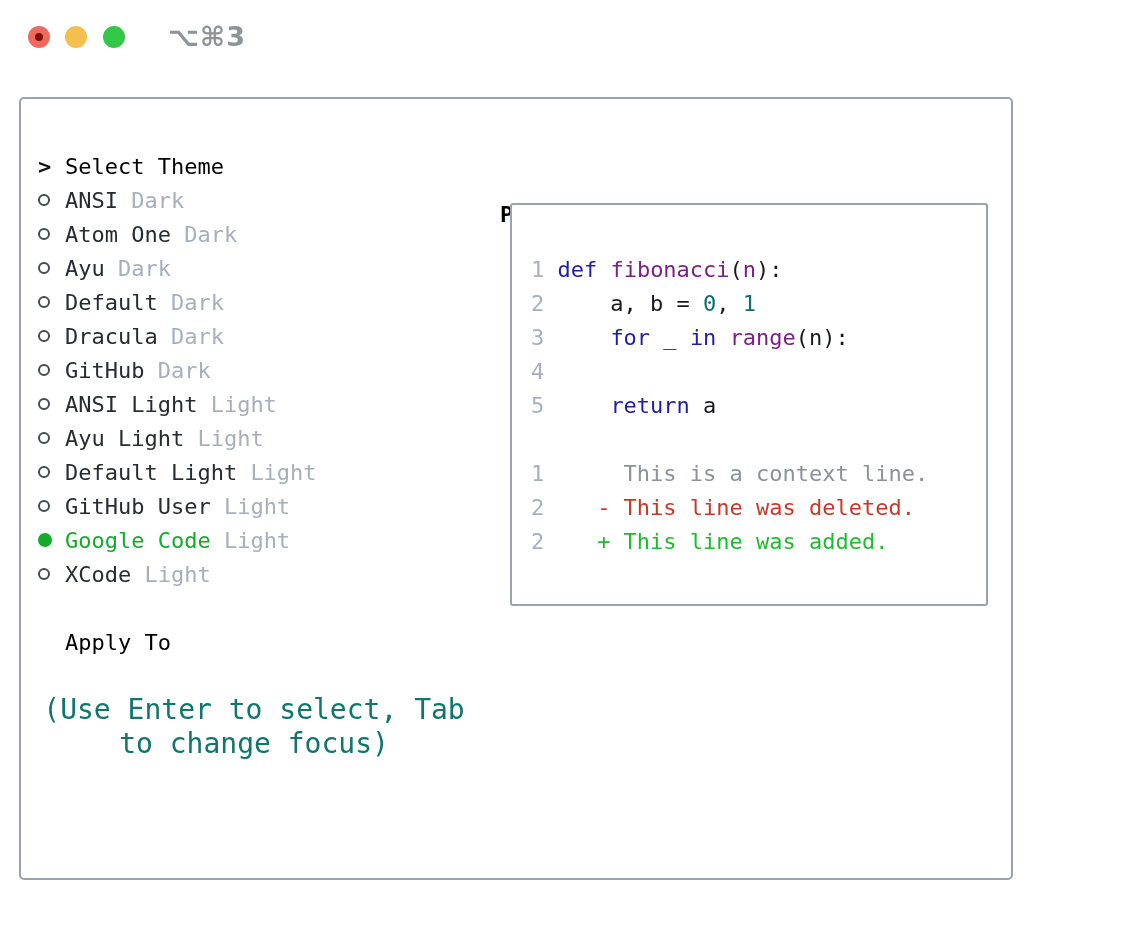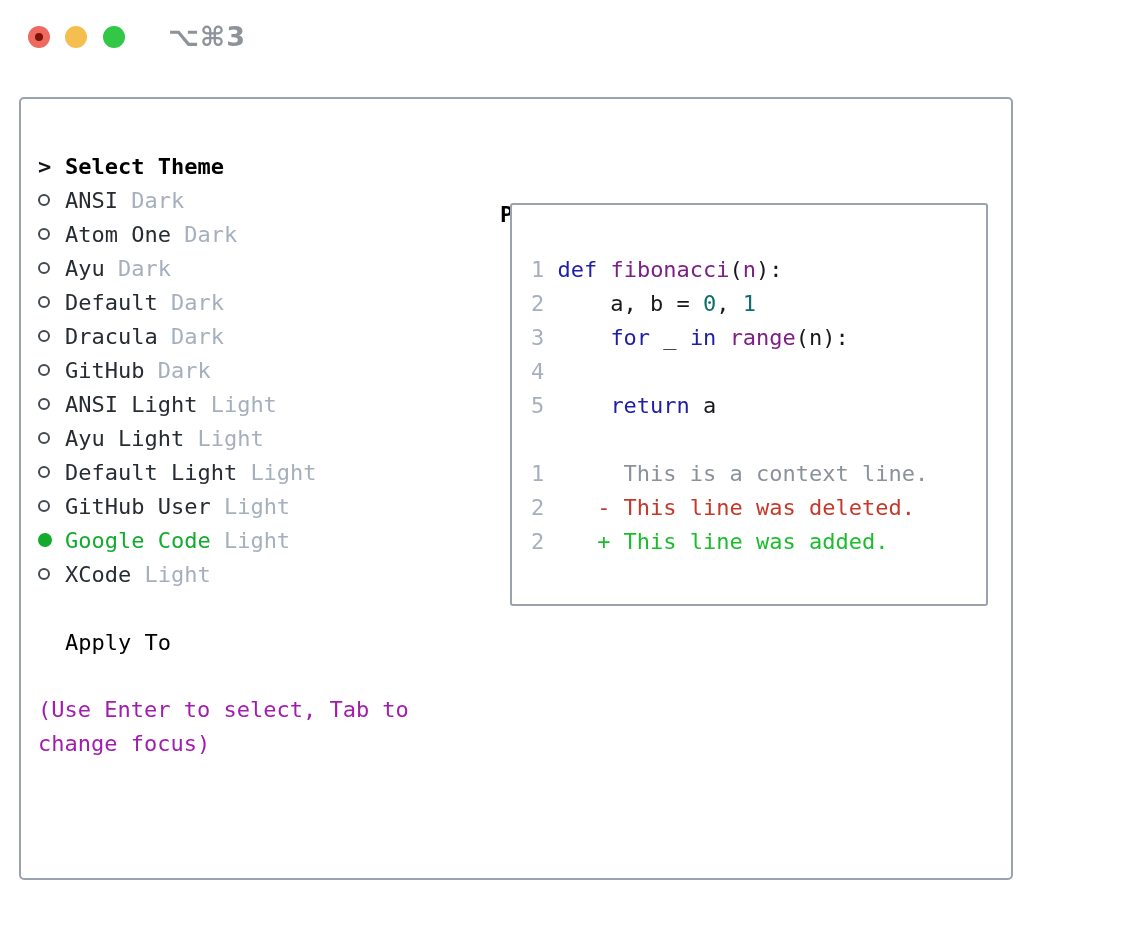--- a/index.html
+++ b/index.html
@@ -36,25 +36,26 @@
   
   .left-col { position:absolute; left:17px; top:50px; width:432px; }
   .row { display:flex; align-items:center; height:34px; white-space:pre;
          font-size:22px; color:#272c33; }
   .marker { flex:0 0 27px; display:flex; align-items:center; }
   .ring { width:12px; height:12px; border:2px solid #434a54; border-radius:50%; }
   .dot  { width:14px; height:14px; background:#12ab2c; border-radius:50%; }
   .chev { font-weight:bold; color:#111418; }
   .row .tag { color:#a6afbd; margin-left:13.2px; }
   .row.sel .lbl { color:#12ab2c; }
-  .hdr { font-weight:bold; color:#000000; }
+  .hdr { font-weight:normal; color:#000000; }
   .spacer { height:34px; }
   .help {
-    font-size:22px; line-height:34px; color:#a21caf; width:432px;
+    font-size:28px; line-height:34px; color:#0f766e; width:432px;
     white-space:normal;
+    text-align:center;
   }
 
   
   .preview-title {
     position:absolute; left:479px; top:50px; height:34px;
     display:flex; align-items:center;
     font-size:22px; font-weight:bold; color:#000000;margin-top:48px;
   }
   .preview-box {
     position:absolute; left:489px; top:104px; width:478px; height:403px;

